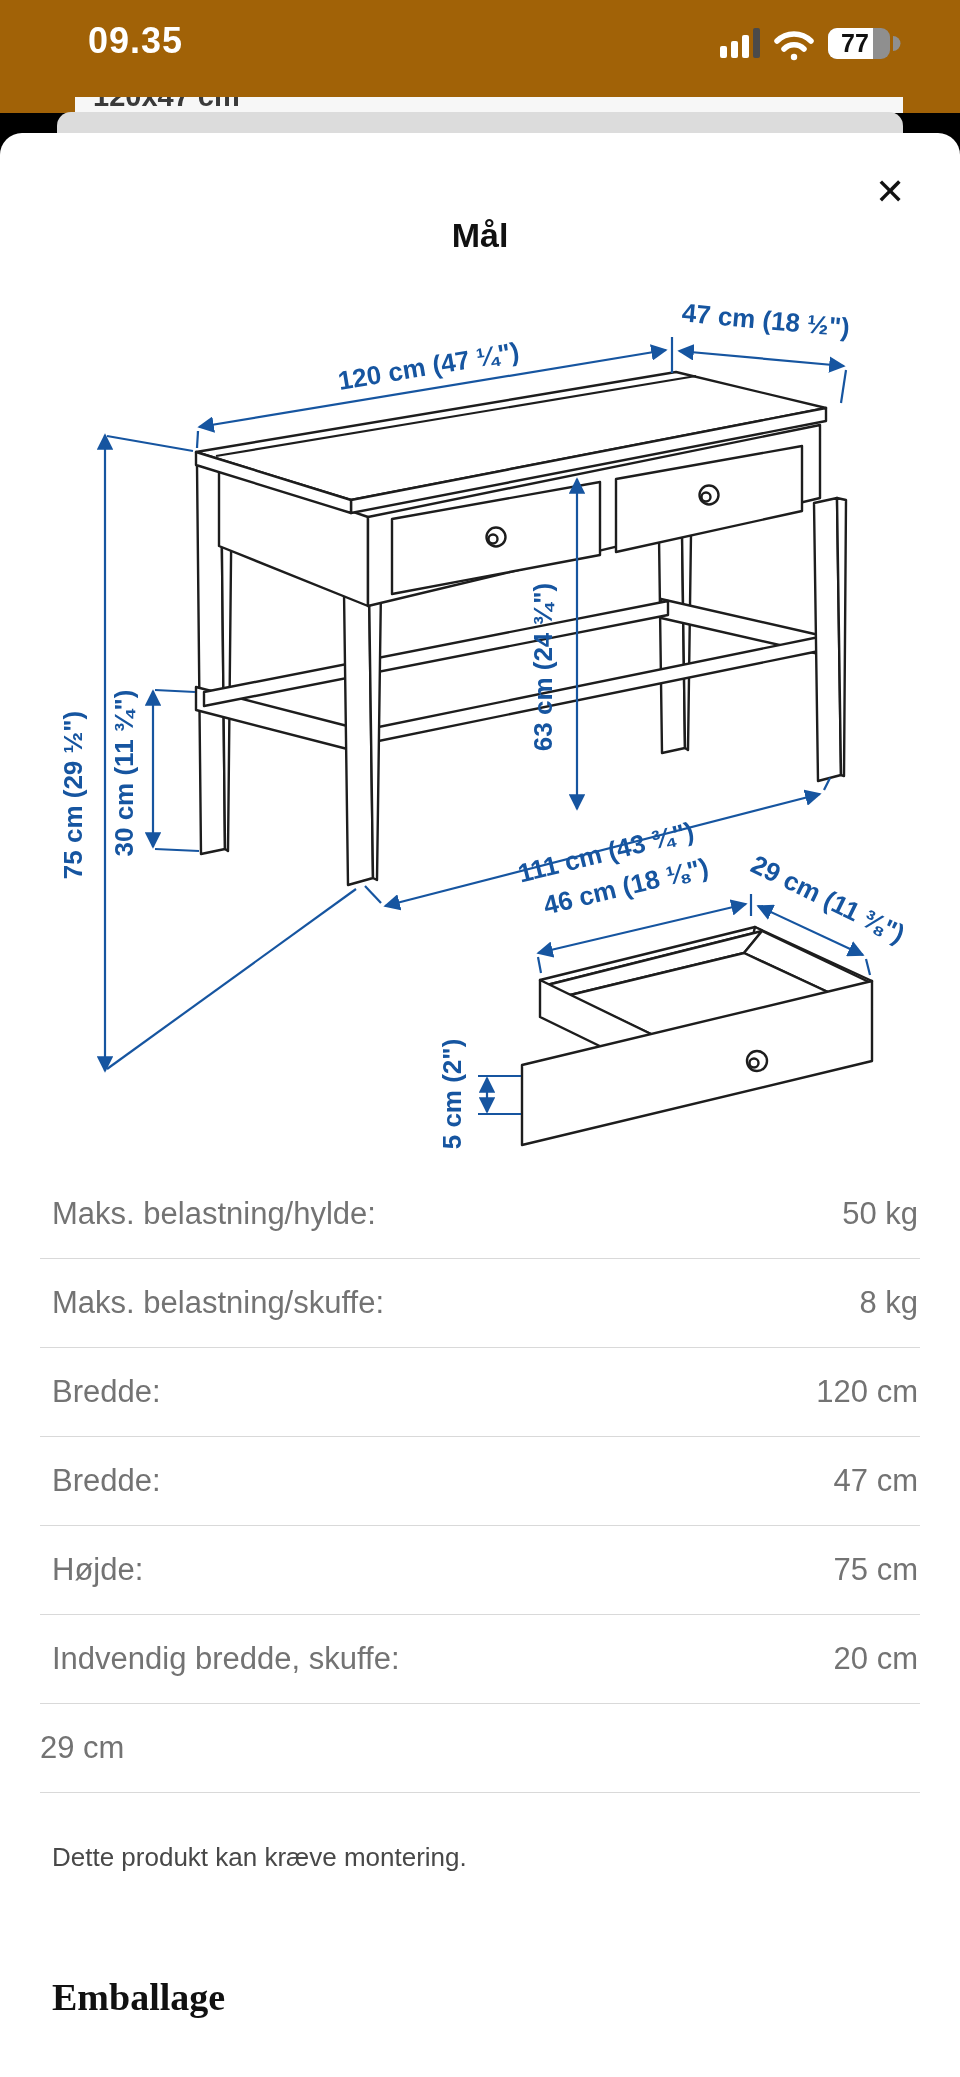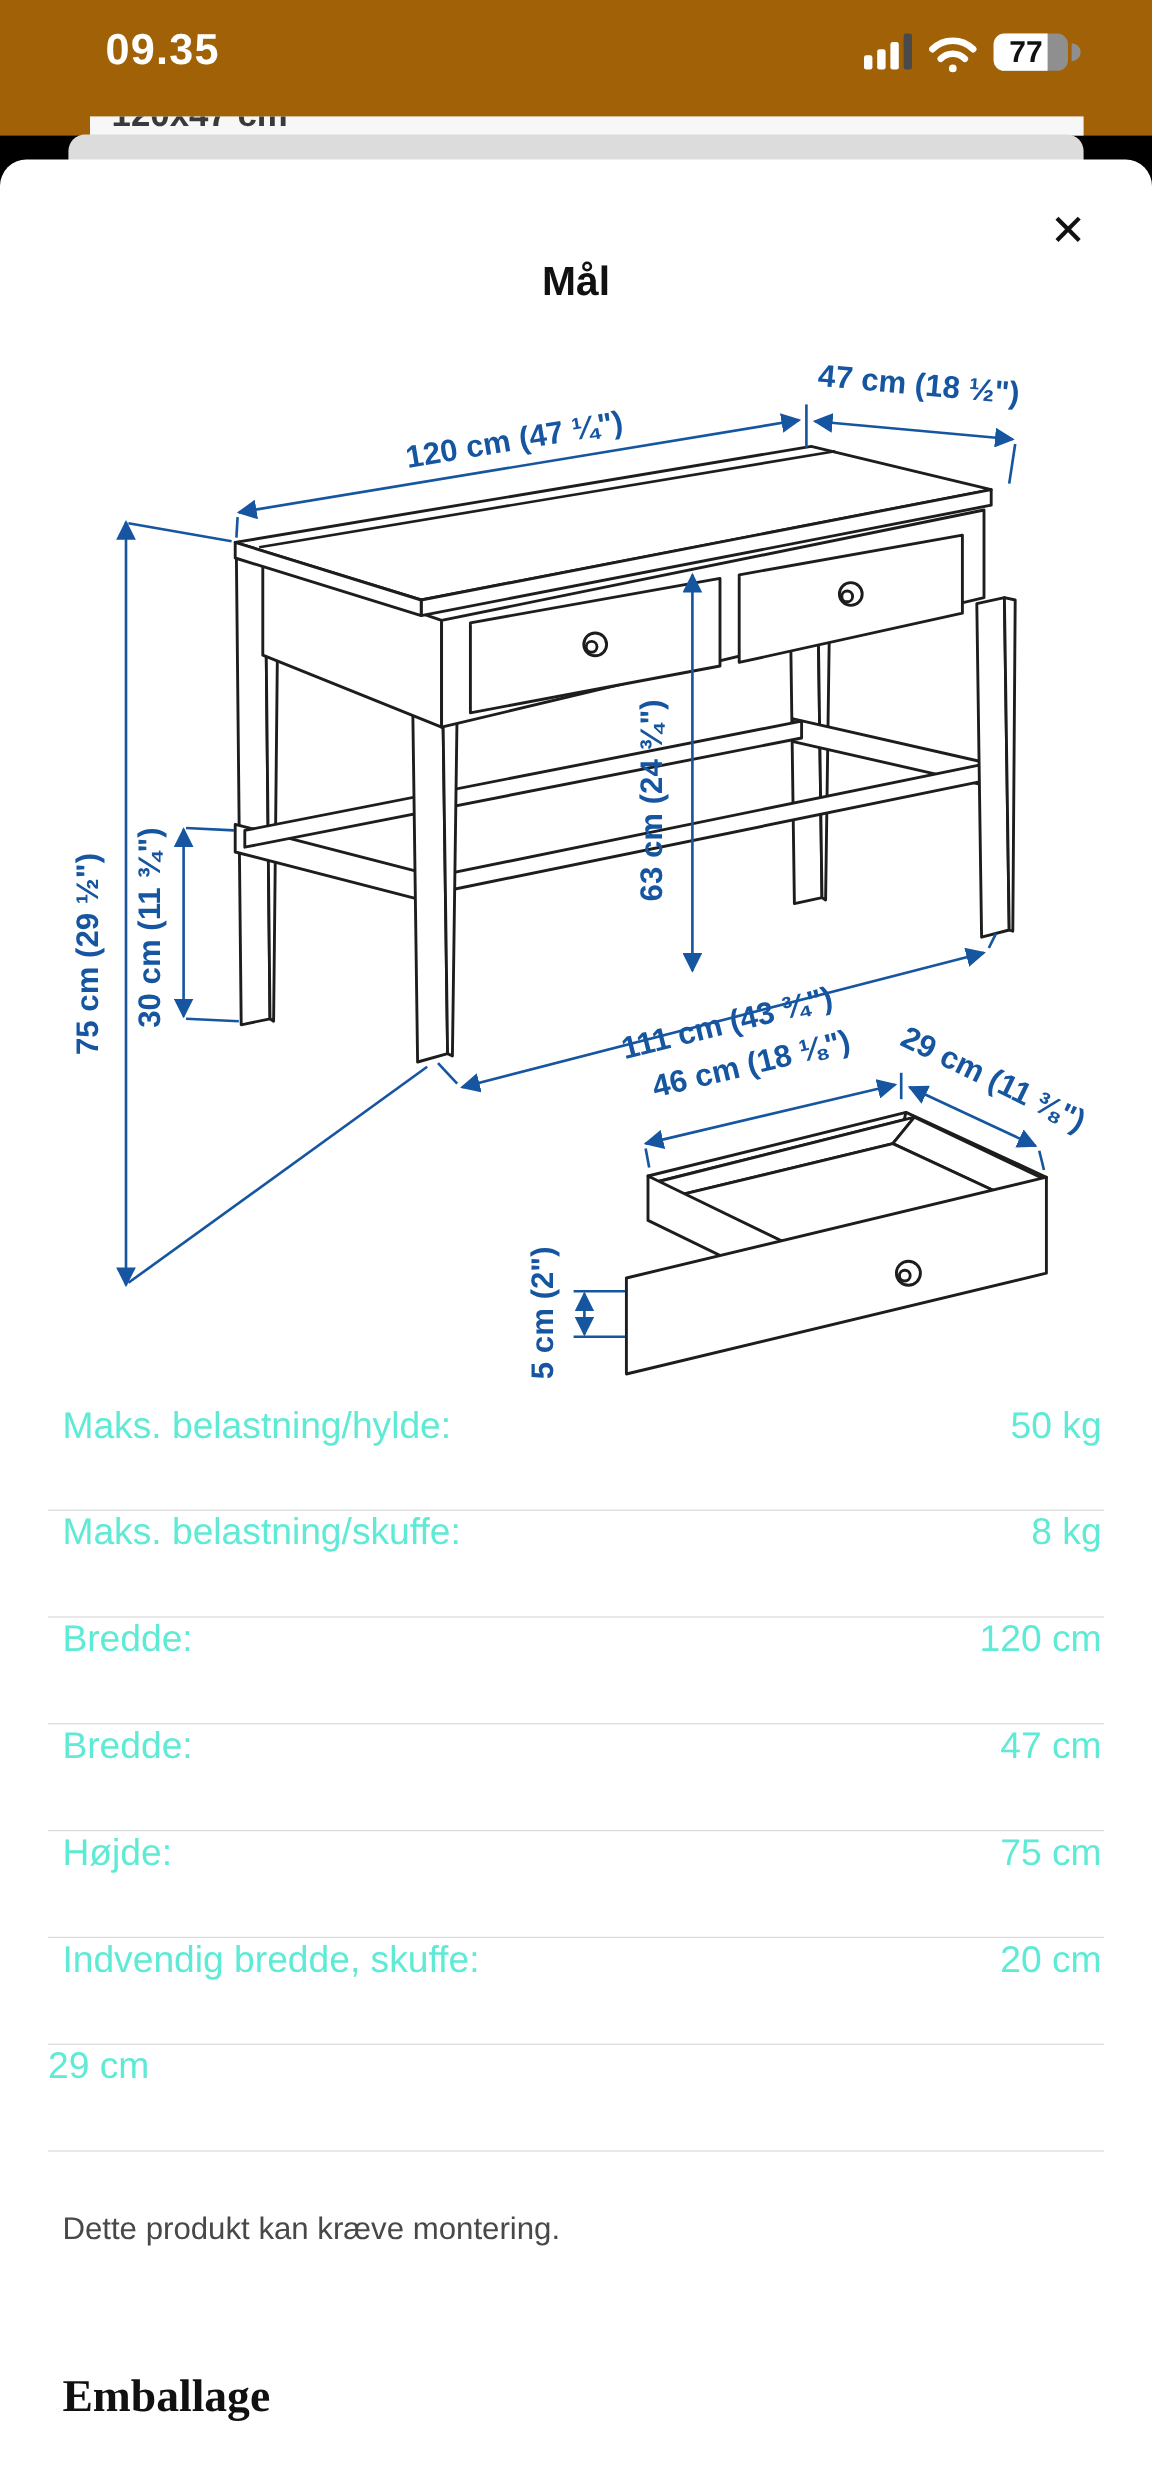--- a/index.html
+++ b/index.html
@@ -21,22 +21,22 @@
              font-size:36px;color:#111;cursor:pointer;}
   
   .diagram{left:0;top:205px;}
   .diagram path,.diagram line,.diagram circle{vector-effect:non-scaling-stroke;}
   .ink{stroke:#1d1d1d;stroke-width:2.4;fill:#fff;stroke-linejoin:round;}
   .inkline{stroke:#1d1d1d;stroke-width:2.2;fill:none;}
   .dim{stroke:#1655a0;stroke-width:2.2;fill:none;}
   .dimtxt{fill:#1655a0;font-size:26px;font-weight:700;}
   
   .spec-list{left:40px;top:1170px;width:880px;}
-  .spec-row{height:88px;display:flex;align-items:flex-start;justify-content:space-between;
-            border-bottom:1px solid #d9d9d9;font-size:31px;color:#5eead4;}
+  .spec-row{height:88px;display:flex;align-items:center;justify-content:space-between;
+            border-bottom:1px solid #d9d9d9;font-size:31px;color:#737373;}
   .spec-row .lbl{padding-left:12px;}
   .spec-row .val{padding-right:2px;}
   .note{left:52px;top:1842px;font-size:26px;color:#484848;}
   .heading{left:52px;top:1975px;font-size:38px;font-weight:700;color:#111;font-family:Liberation Serif, serif;}
 </style>
 </head>
 <body>
 
 <div class="abs top-black">
   <div class="abs time">09.35</div>

